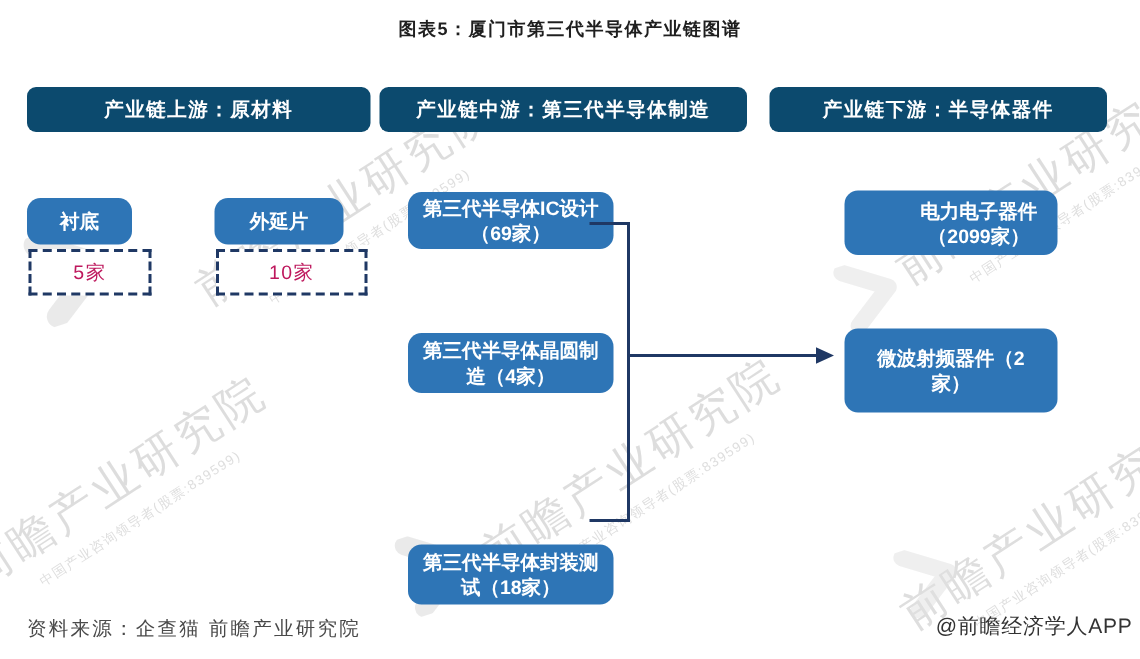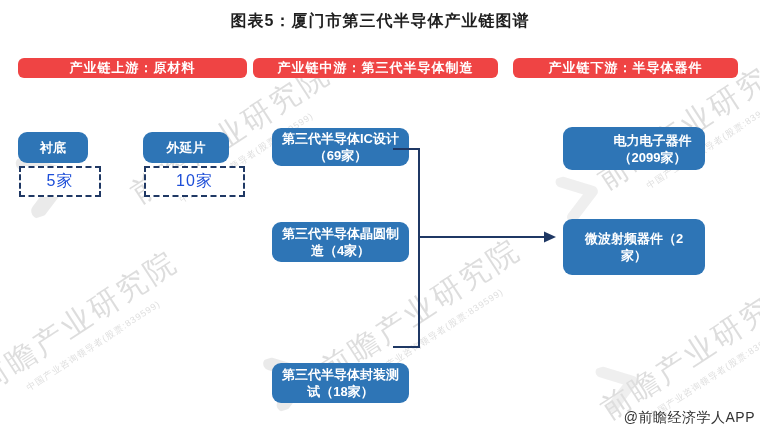--- a/index.html
+++ b/index.html
@@ -2,40 +2,40 @@
 <html><head>
 <meta charset="utf-8">
 <style>
   html,body{margin:0;padding:0;background:#fff;}
   #canvas{
     position:relative;width:760px;height:439px;background:#ffffff;
     overflow:hidden;font-family:"Liberation Sans","DejaVu Sans",sans-serif;
   }
   .title{
     position:absolute;top:11px;left:0;width:760px;text-align:center;
-    font-size:16px;font-weight:bold;color:#1f1f1f;letter-spacing:1px;
+    font-size:12px;font-weight:bold;color:#1f1f1f;letter-spacing:1px;
   }
   .hdr{
-    position:absolute;top:58px;height:20px;background:#ef4444;border-radius:6px;
+    position:absolute;top:58px;height:30px;background:#0c4a6e;border-radius:6px;
     color:#fff;font-weight:bold;font-size:13px;letter-spacing:1px;
     display:flex;align-items:center;justify-content:center;box-sizing:border-box;
   }
   .hdr-up{left:18px;width:229px;}
   .hdr-mid{left:253px;width:245px;}
   .hdr-down{left:513px;width:225px;}
   .node{
     position:absolute;background:#2E75B6;border-radius:9px;color:#fff;
     font-weight:bold;font-size:13px;line-height:17px;text-align:center;
     display:flex;align-items:center;justify-content:center;box-sizing:border-box;
   }
   .n-substrate{left:18px;top:132px;width:70px;height:31px;}
   .n-epitaxy{left:143px;top:132px;width:86px;height:31px;}
   .count-box{
     position:absolute;background:#fff;border:2px dashed #1F3864;
-    color:#1d4ed8;font-size:16px;letter-spacing:1px;
+    color:#be185d;font-size:13px;letter-spacing:1px;
     display:flex;align-items:center;justify-content:center;box-sizing:border-box;
   }
   .c-substrate{left:19px;top:166px;width:82px;height:31px;}
   .c-epitaxy{left:144px;top:166px;width:101px;height:31px;}
   .n-mid{left:272px;width:137px;padding:0 10px;}
   .n-m1{top:128px;height:38px;}
   .n-m2{top:222px;height:40px;}
   .n-m3{top:324px;height:40px;margin-top:39px;}
   .n-down{left:563px;width:142px;padding:0 10px;}
   .n-d1{top:127px;height:43px;padding-left:47px;}
@@ -112,15 +112,16 @@
 
   <svg class="connectors" width="760" height="439" viewBox="0 0 760 439">
     <path d="M393 149 H419 V347 H393" fill="none" stroke="#1F3864" stroke-width="2"></path>
     <line x1="419" y1="237" x2="545" y2="237" stroke="#1F3864" stroke-width="2"></line>
     <polygon points="544,231.5 556,237 544,242.5" fill="#1F3864"></polygon>
   </svg>
 
   <div class="node n-down n-d1">电力电子器件（2099家）</div>
   <div class="node n-down n-d2">微波射频器件（2家）</div>
 
+  <div class="src">资料来源：企查猫 前瞻产业研究院</div>
   <div class="attr">@前瞻经济学人APP</div>
 
 </div>
 
 </body></html>

